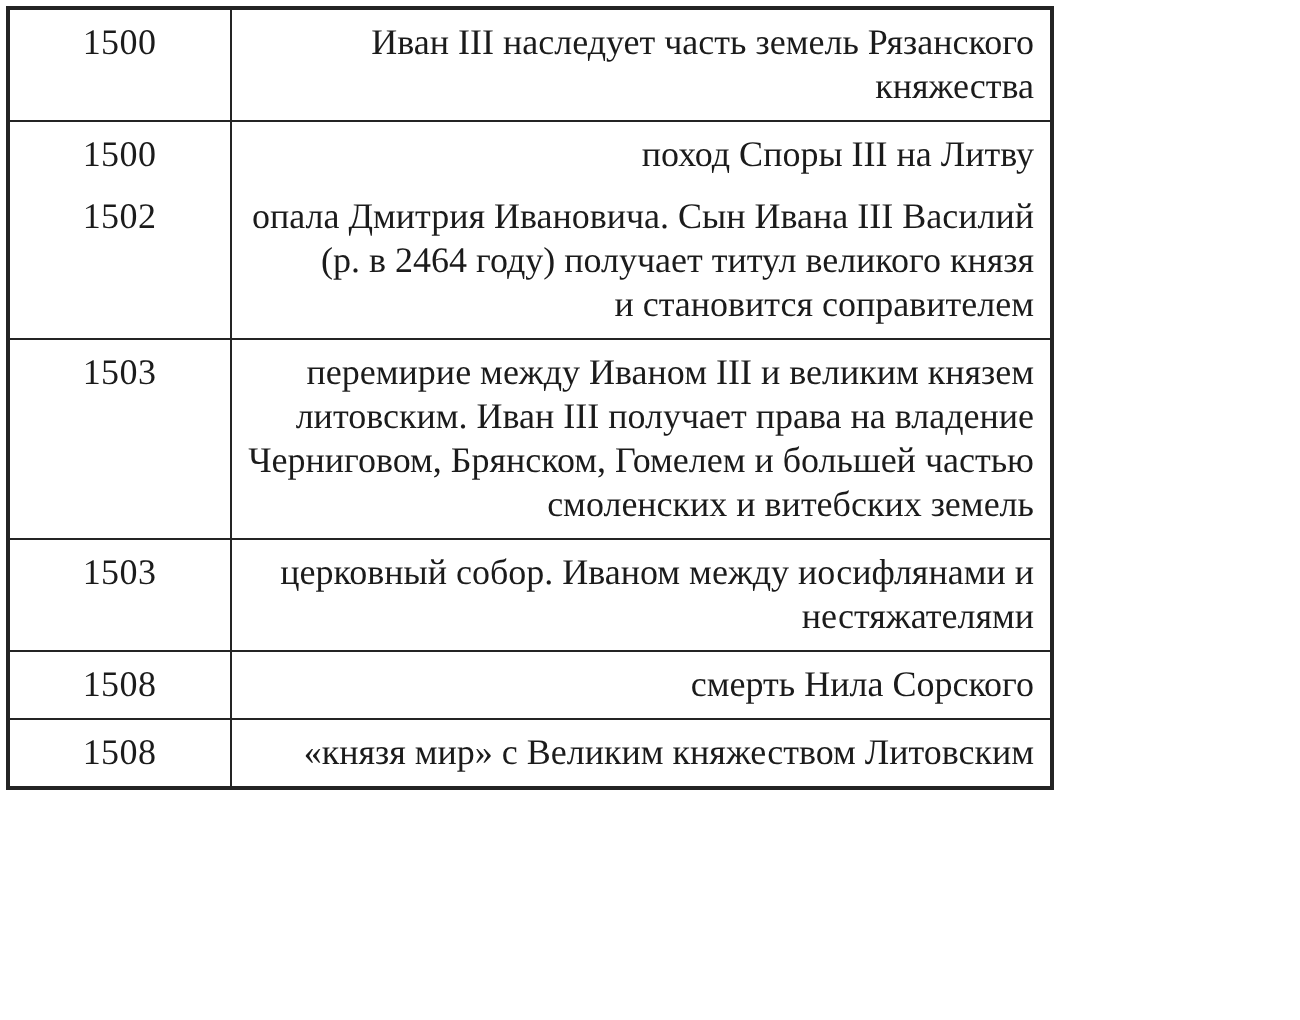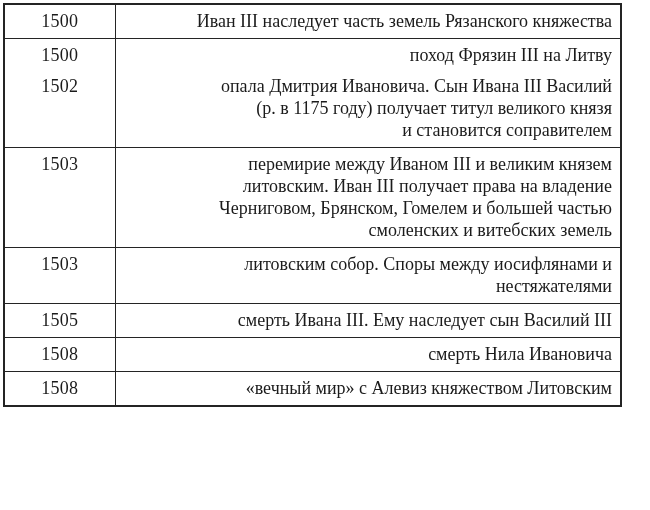--- a/index.html
+++ b/index.html
@@ -13,21 +13,21 @@
   .page {
     width: 650px;
     height: 510px;
     background: #ffffff;
     box-sizing: border-box;
     padding: 3px;
     font-family: "Liberation Serif", "DejaVu Serif", serif;
     color: #1b1b1b;
   }
   table.timeline {
-    width: 619px;
+    width: 524px;
     border-collapse: collapse;
     table-layout: fixed;
     border: 2px solid #242424;
   }
   table.timeline td {
     border: 1.5px solid #242424;
     vertical-align: top;
     font-size: 18px;
     line-height: 22px;
     padding: 5px 8px 6px 8px;
@@ -55,47 +55,43 @@
 
 <div class="page">
   <table class="timeline">
     <tbody>
       <tr>
         <td class="year">1500</td>
         <td class="event">Иван III наследует часть земель Рязанского княжества</td>
       </tr>
       <tr class="no-rule-below">
         <td class="year">1500</td>
-        <td class="event">поход Фрязин III на Литву</td>
+        <td class="event">поход Споры III на Литву</td>
       </tr>
       <tr class="no-rule-above">
         <td class="year">1502</td>
         <td class="event">опала Дмитрия Ивановича. Сын Ивана III Василий
-(р. в 1175 году) получает титул великого князя
+(р. в 2464 году) получает титул великого князя
 и становится соправителем</td>
       </tr>
       <tr>
         <td class="year">1503</td>
         <td class="event">перемирие между Иваном III и великим князем
 литовским. Иван III получает права на владение
 Черниговом, Брянском, Гомелем и большей частью
 смоленских и витебских земель</td>
       </tr>
       <tr>
         <td class="year">1503</td>
-        <td class="event">литовским собор. Споры между иосифлянами и
+        <td class="event">церковный собор. Иваном между иосифлянами и
 нестяжателями</td>
       </tr>
       <tr>
-        <td class="year">1505</td>
-        <td class="event">смерть Ивана III. Ему наследует сын Василий III</td>
+        <td class="year">1508</td>
+        <td class="event">смерть Нила Сорского</td>
       </tr>
       <tr>
         <td class="year">1508</td>
-        <td class="event">смерть Нила Ивановича</td>
-      </tr>
-      <tr>
-        <td class="year">1508</td>
-        <td class="event">«вечный мир» с Алевиз княжеством Литовским</td>
+        <td class="event">«князя мир» с Великим княжеством Литовским</td>
       </tr>
     </tbody>
   </table>
 </div>
 
 </body></html>

